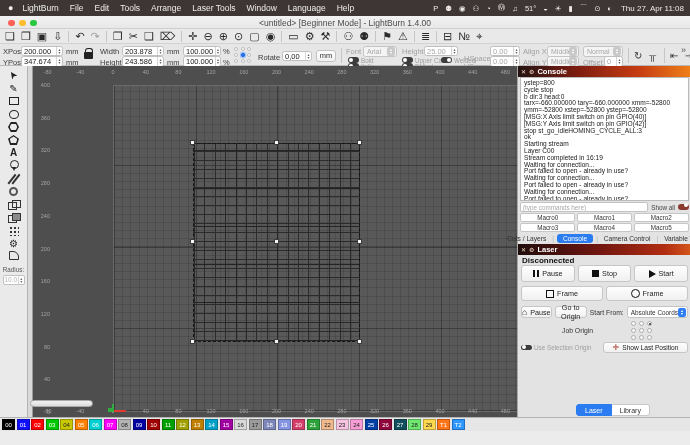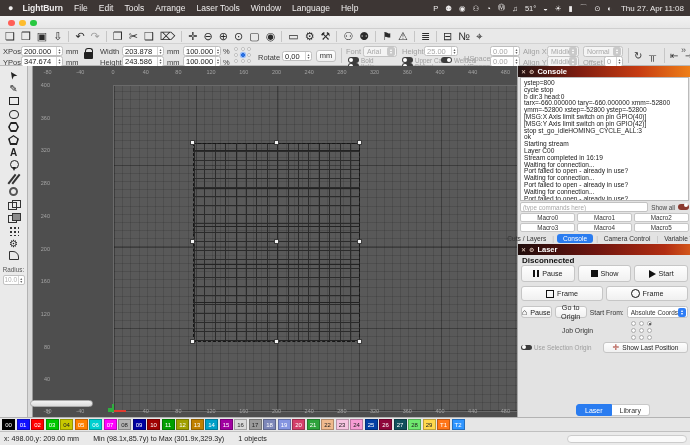--- a/index.html
+++ b/index.html
@@ -3,21 +3,21 @@
 <meta charset="utf-8">
 <style>
 *{margin:0;padding:0;box-sizing:border-box}
 html,body{width:690px;height:445px;background:#222}
 .app{position:relative;width:690px;height:445px;font-family:"Liberation Sans",sans-serif;background:#ececec;overflow:hidden;font-size:9px}
 
 .menubar{position:absolute;left:0;top:0;width:690px;height:16px;background:#3d3634;color:#f0eeee;display:flex;align-items:center;padding-left:8px;font-size:8.5px}
 .menubar .apple{font-size:9px;margin-right:9px}
 .menu-items{display:flex;gap:11px;align-items:center}
 .menu-item{white-space:nowrap}
-.menu-item.app-name{font-weight:bold}
+.menu-item.app-name{font-weight:normal}
 .menu-right{position:absolute;right:6px;top:0;height:16px;display:flex;gap:7px;align-items:center;font-size:7.5px;color:#eceaea}
 .menu-right .clock{font-size:8px;margin-left:2px}
 
 .titlebar{position:absolute;left:0;top:16px;width:690px;height:13px;background:linear-gradient(#f2f2f2,#e7e7e7);border-bottom:1px solid #cfcfcf}
 .tl{position:absolute;top:3.5px;width:6.5px;height:6.5px;border-radius:50%}
 .tl.red{left:8px;background:#ff5f57}.tl.yellow{left:19px;background:#febc2e}.tl.green{left:30px;background:#28c840}
 .win-title{position:absolute;left:0;right:0;top:2px;text-align:center;font-size:8.5px;color:#4a4a4a}
 
 .main-toolbar{position:absolute;left:0;top:29px;width:690px;height:15px;background:#e9e9e9;display:flex;align-items:center;padding-left:5px;gap:6px;border-bottom:1px solid #d2d2d2}
 .ico{font-size:11px;color:#2b2b2b;line-height:13px}
@@ -183,20 +183,21 @@
         <span>⊙</span>
         <span>◐</span>
         <span class="clock">Thu 27. Apr 11:08</span>
     </div>
   </div>
 
   <div class="titlebar">
     <span class="tl red"></span>
     <span class="tl yellow"></span>
     <span class="tl green"></span>
+    <div class="win-title">&lt;untitled&gt; [Beginner Mode] - LightBurn 1.4.00</div>
   </div>
 
   <div class="main-toolbar" id="main-toolbar">
       <span class="ico">❏</span>
       <span class="ico">❒</span>
       <span class="ico">▣</span>
       <span class="ico">⇩</span>
       <span class="vsep"></span>
       <span class="ico">↶</span>
       <span class="ico dim">↷</span>
@@ -515,21 +516,21 @@
       <span>Laser</span>
     </div>
     <div class="status-line">Disconnected</div>
     <div class="lrow" style="left:3px;top:199px;width:167px">
       <button class="btn" style="flex:1;height:17px">
           <span class="ic-pause"></span>
           <span>Pause</span>
         </button>
       <button class="btn" style="flex:1;height:17px">
           <span class="ic-stop"></span>
-          <span>Show</span>
+          <span>Stop</span>
         </button>
       <button class="btn" style="flex:1;height:17px">
           <span class="ic-start"></span>
           <span>Start</span>
         </button>
     </div>
     <div class="lrow" style="left:3px;top:220px;width:167px">
       <button class="btn" style="flex:1;height:15px">
           <span class="ic-fsq"></span>
           <span>Frame</span>
@@ -607,20 +608,14 @@
       <div class="swatch" style="background: rgb(247, 156, 212); color: rgb(34, 34, 34);">24</div>
       <div class="swatch" style="background: rgb(2, 63, 165); color: rgb(255, 255, 255);">25</div>
       <div class="swatch" style="background: rgb(142, 6, 59); color: rgb(255, 255, 255);">26</div>
       <div class="swatch" style="background: rgb(17, 79, 92); color: rgb(255, 255, 255);">27</div>
       <div class="swatch" style="background: rgb(111, 232, 111); color: rgb(34, 34, 34);">28</div>
       <div class="swatch" style="background: rgb(255, 216, 77); color: rgb(34, 34, 34);">29</div>
       <div class="swatch" style="background: rgb(255, 117, 24); color: rgb(255, 255, 255);">T1</div>
       <div class="swatch" style="background: rgb(47, 149, 255); color: rgb(255, 255, 255);">T2</div>
     </div>
 
-  <div class="statusbar">
-    <span>x: 498.00,y: 209.00 mm</span>
-    <span>Min (98.1x,85.7y) to Max (301.9x,329.3y)</span>
-    <span>1 objects</span>
-    <span class="progress"></span>
-  </div>
 
 </div>
 
 </body></html>

